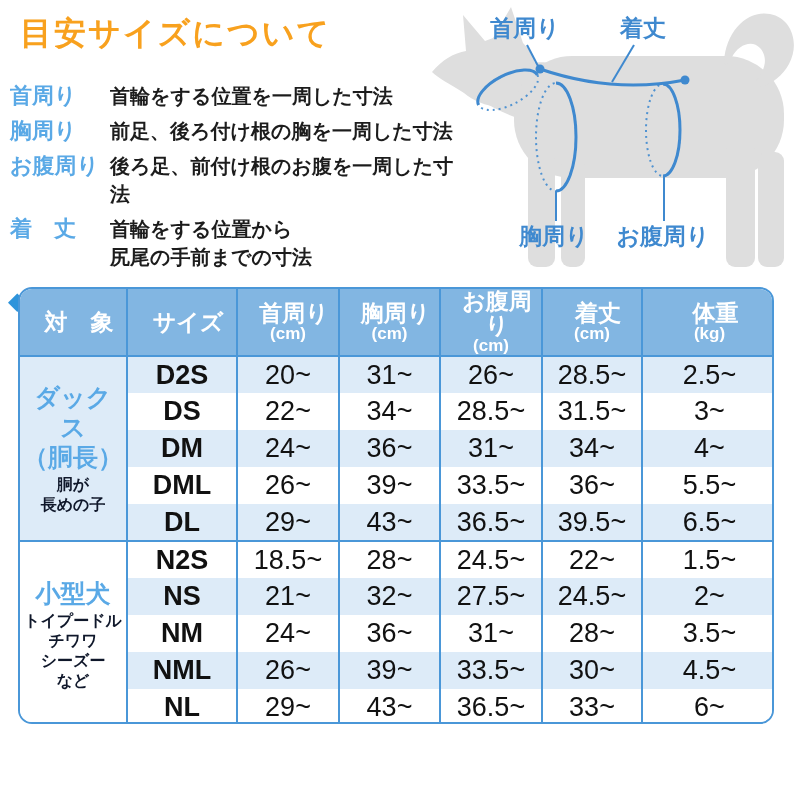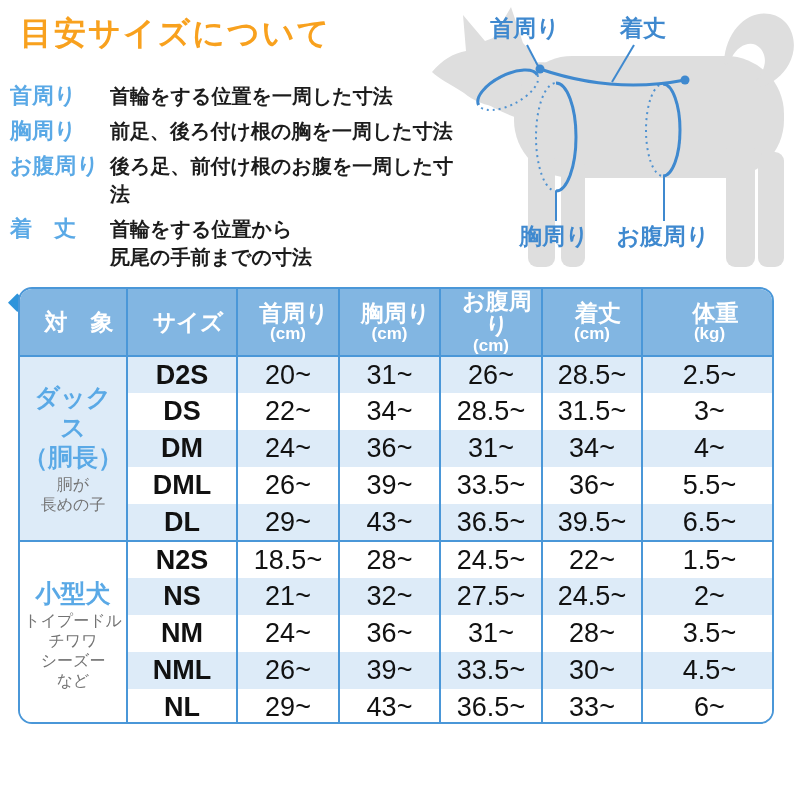--- a/index.html
+++ b/index.html
@@ -51,21 +51,21 @@
     text-align:center; vertical-align:middle; font-size:27px; color:#111;
     border-right:2px solid #4a97d8; background:#fff; height:37px;
   }
   .size-table tbody td:last-child { border-right:none; }
   .size-table tbody tr.alt td { background:#ddebf8; }
   .size-table tbody td.group-cell { background:#fff; }
   .size-table tbody tr.group-start td { border-top:2px solid #4a97d8; }
   td.size-cell { font-weight:bold; font-size:30px; }
   td.group-cell { padding:12px 2px; }
   .g-name { color:#5aa9e6; font-weight:bold; font-size:25px; line-height:30px; }
-  .g-sub { color:#737373; font-weight:normal; font-size:16px; line-height:20px; white-space:pre-line; margin-top:3px; }
+  .g-sub { color:#0f172a; font-weight:bold; font-size:16px; line-height:20px; white-space:pre-line; margin-top:3px; }
   
   .notes { position:absolute; left:8px; top:736px; width:790px; }
   .note-line { color:#e8121a; font-weight:bold; font-size:19px; line-height:28px; }
 </style>
 </head>
 <body>
 
 <div class="page">
 
   <div class="page-title">目安サイズについて</div>

